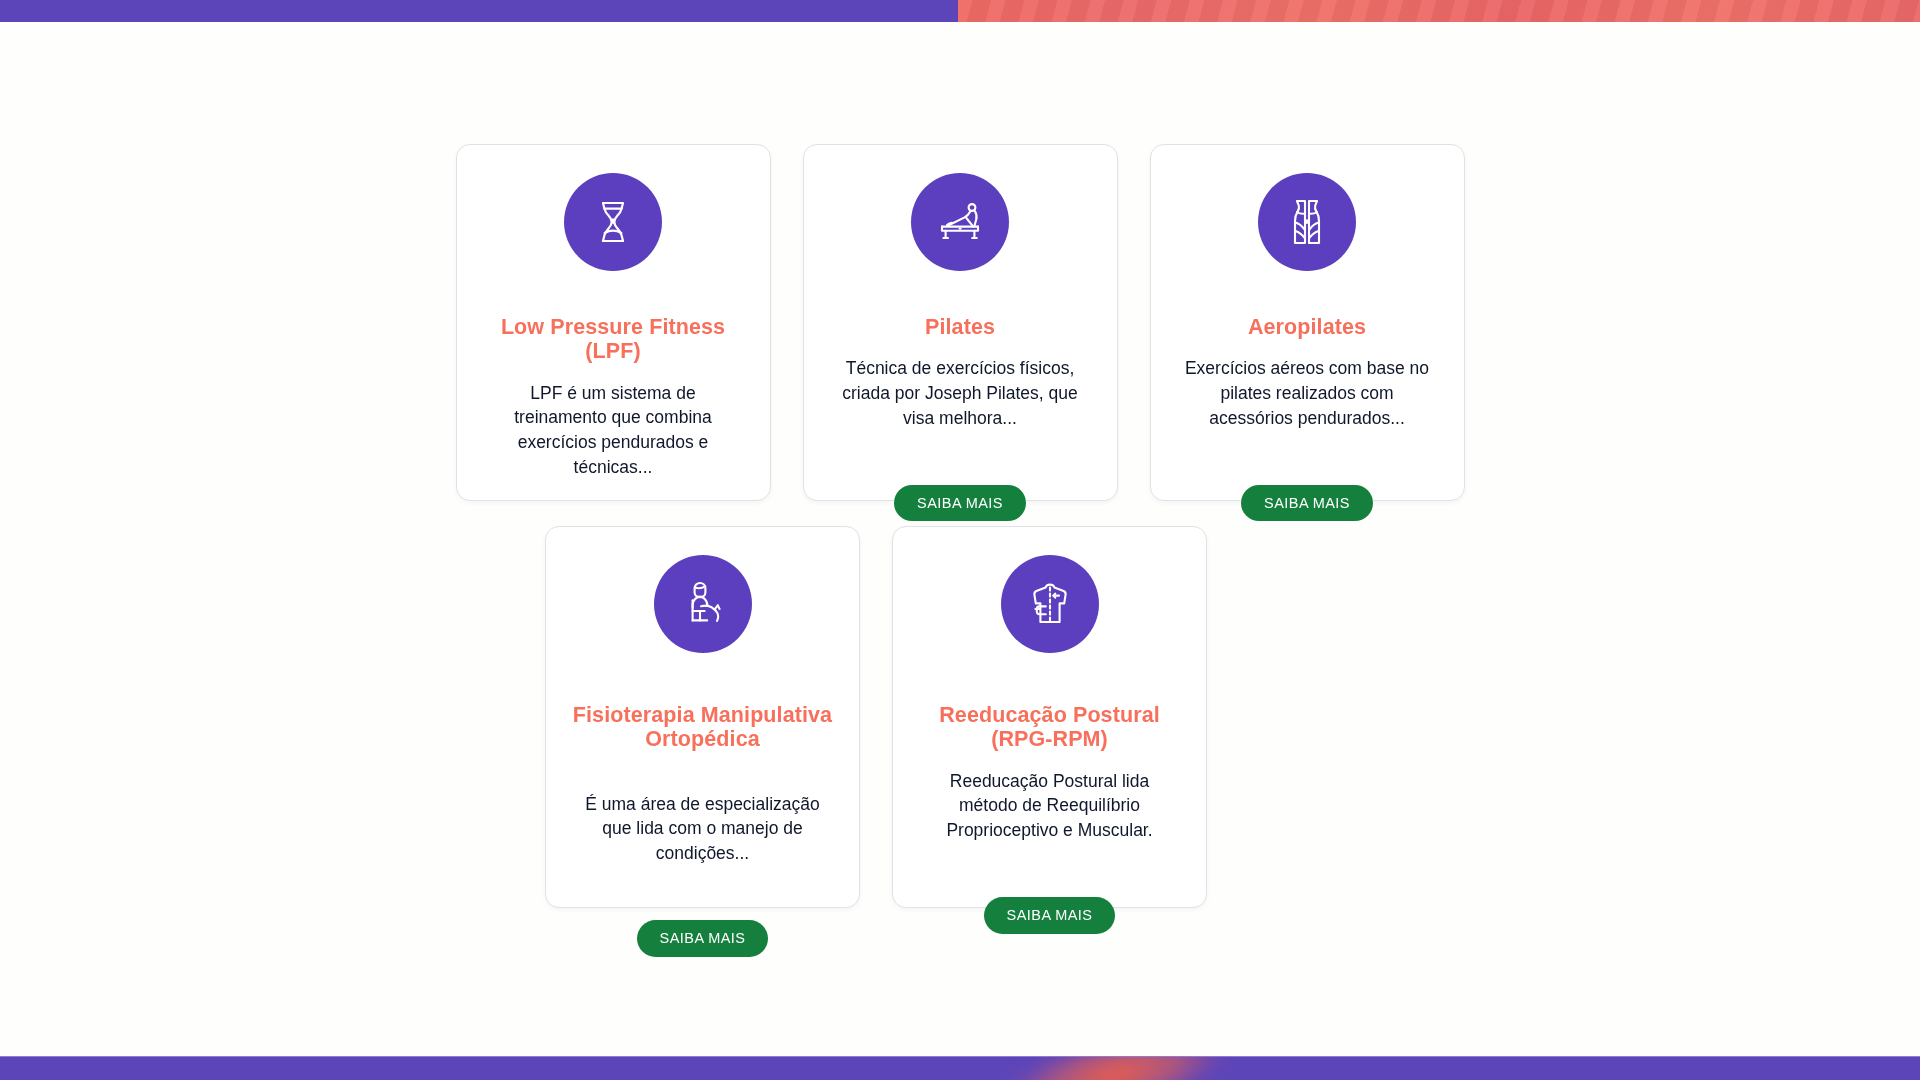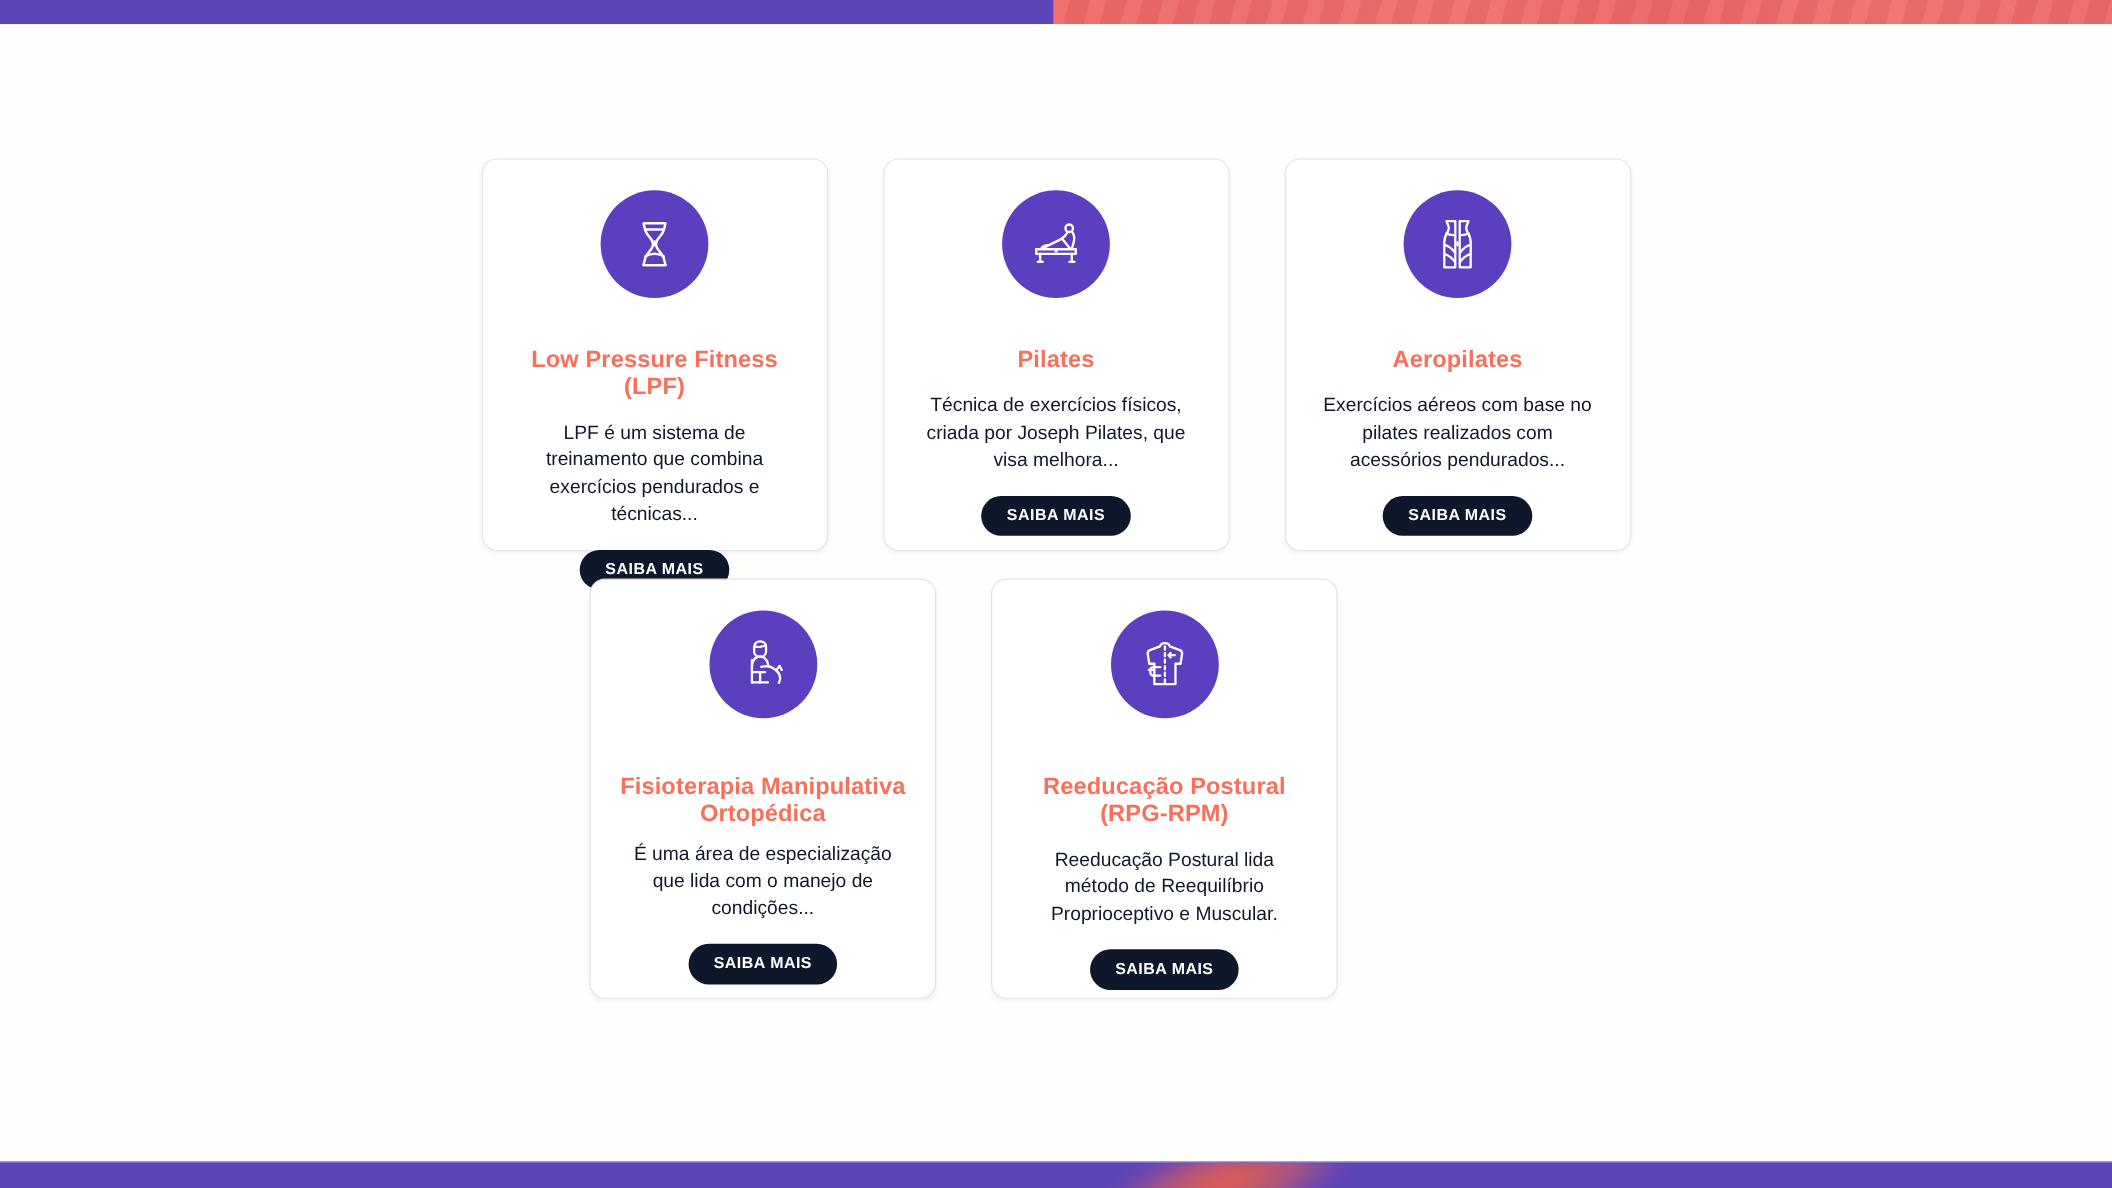--- a/index.html
+++ b/index.html
@@ -79,21 +79,21 @@
   .cards-wrap {
     position: absolute;
     left: 0;
     top: 0;
     width: 1920px;
   }
 
   .row {
     display: flex;
     justify-content: center;
-    gap: 50px;
+    gap: 32px;
   }
   .row-top { position: absolute; top: 122px; left: 0; width: 1920px; }
   .row-bottom { position: absolute; top: 504px; left: 0; width: 1752px; }
 
   
   .card {
     width: 315px;
     background: #ffffff;
     border: 1px solid #e2e2e6;
     border-radius: 14px;
@@ -130,38 +130,39 @@
   }
   .row-bottom .card-title { margin-top: 50px; }
 
   .card-desc {
     color: #0f172a;
     font-size: 17.5px;
     line-height: 1.42;
     margin-top: 17px;
     padding: 0 4px;
   }
-  .row-bottom .card-desc { margin-top: 12px; }
+  .row-bottom .card-desc { margin-top: 40px; }
   .row-bottom .card:nth-child(2) .card-desc { margin-top: 17px; }
 
   .btn-wrap { margin-top: auto; padding-top: 20px; }
 
   .saiba-btn {
     display: inline-block;
-    background: #0f172a;
+    background: #15803d;
     color: #ffffff;
     border: none;
     border-radius: 999px;
     font-family: inherit;
     font-size: 14.5px;
-    font-weight: 700;
+    font-weight: 400;
     letter-spacing: .45px;
     padding: 11px 23px 11px 23px;
     cursor: pointer;
     line-height: 1;
+    margin-top: 34px;
   }
 </style>
 </head>
 <body>
 
 <div class="top-bar">
   <div class="top-bar-left"></div>
   <div class="top-bar-right"></div>
 </div>
 

